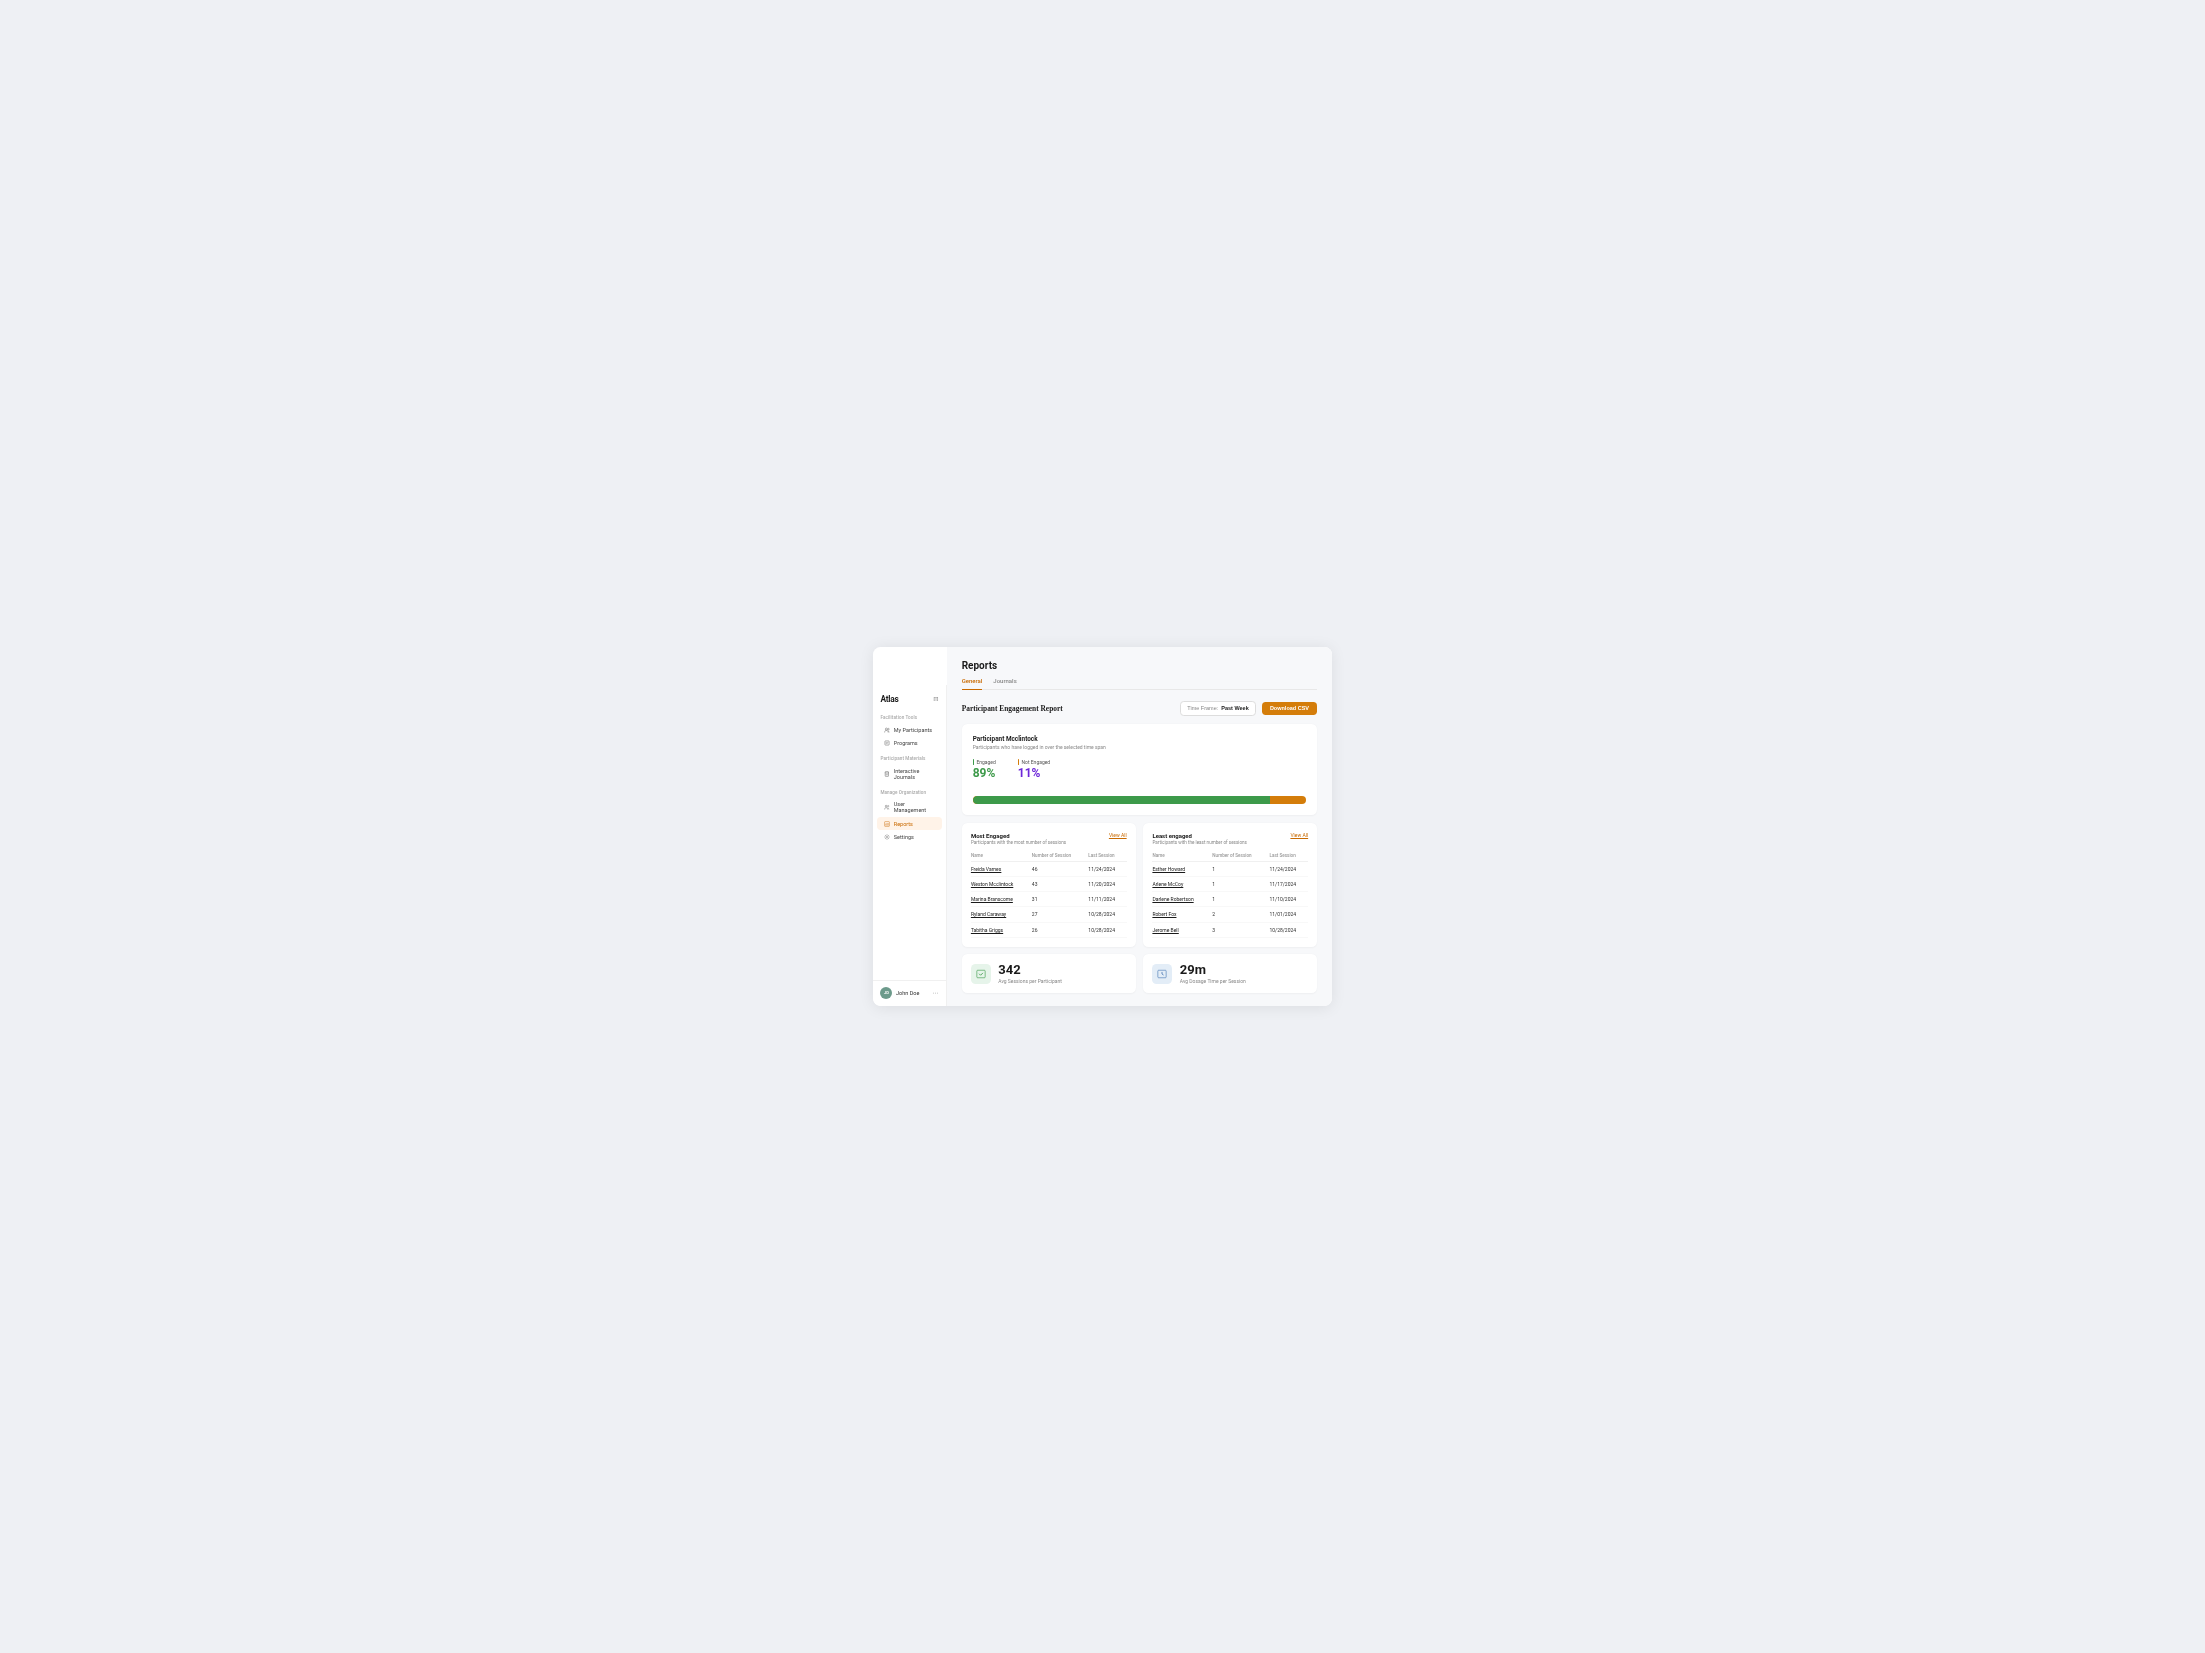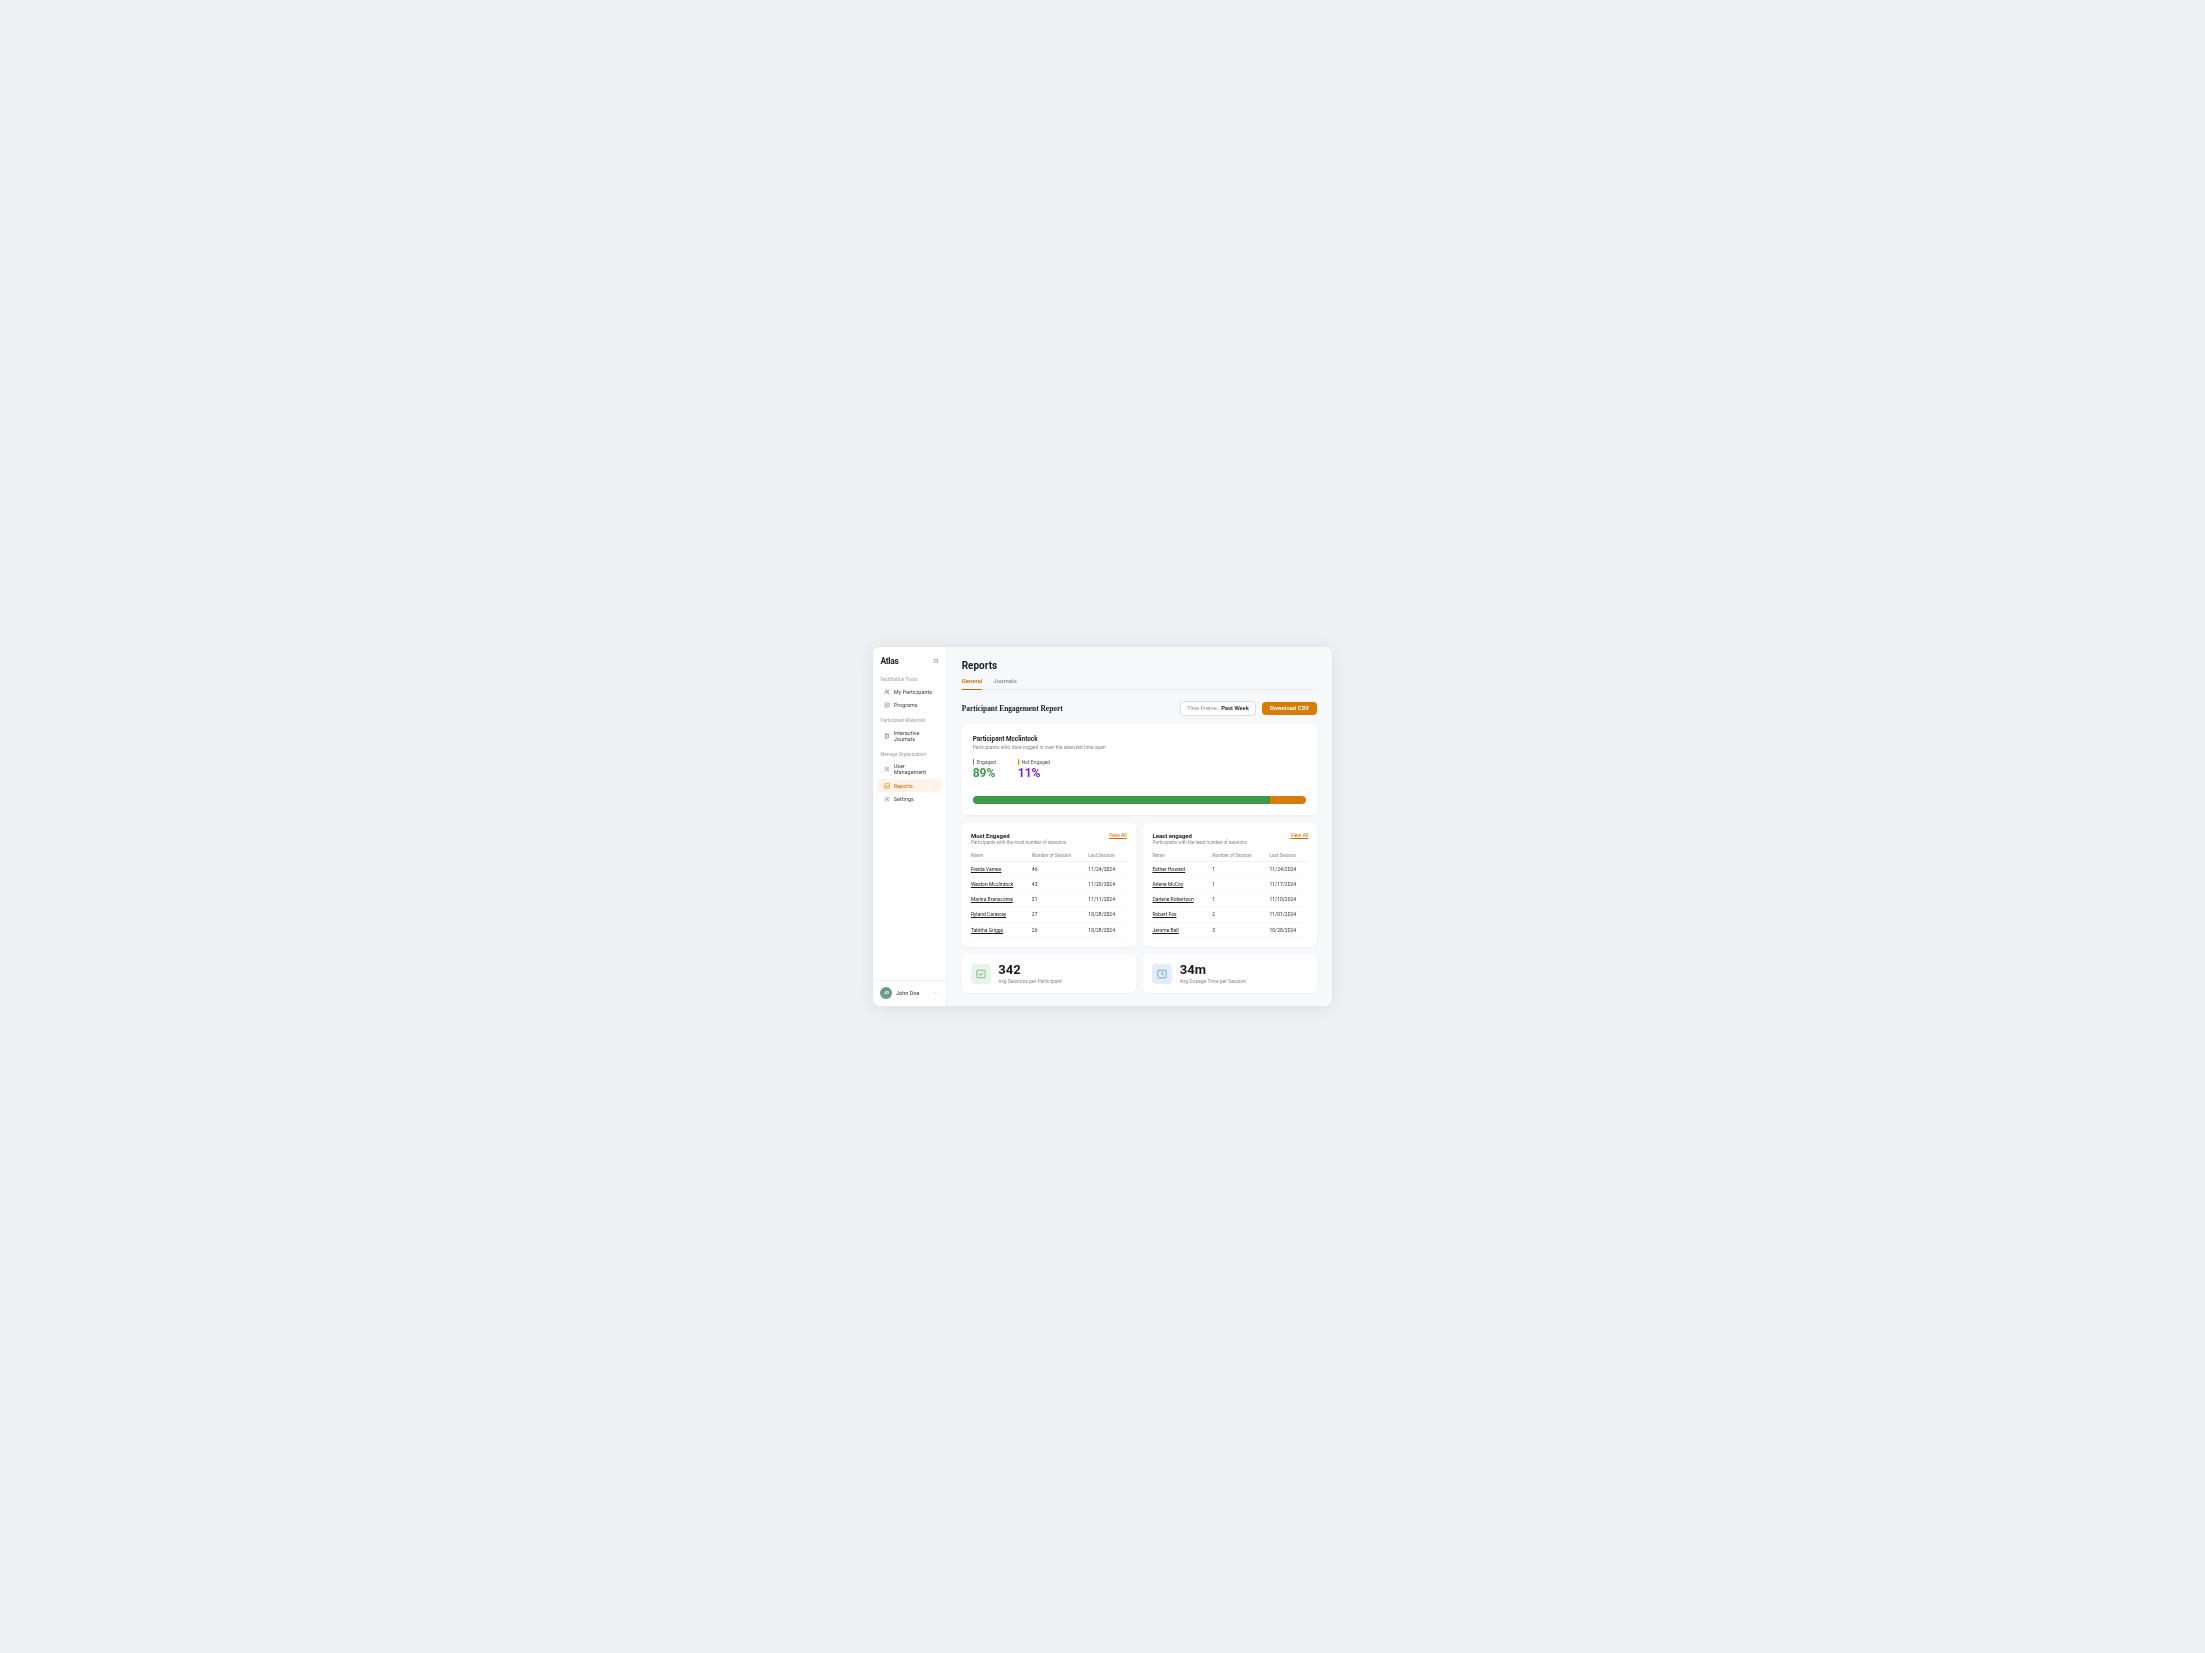--- a/index.html
+++ b/index.html
@@ -25,20 +25,21 @@
 
     
     .sidebar {
       width: 74px;
       min-width: 74px;
       background: #fff;
       border-right: 0.5px solid #f0f0f0;
       display: flex;
       flex-direction: column;
       padding: 9.2px 0 7.4px 0;
+      margin-top: 38px;
     }
     .sidebar-logo {
       display: flex;
       align-items: center;
       justify-content: space-between;
       padding: 0 7.4px 11px 7.4px;
     }
     .logo-text {
       font-size: 8.3px;
       font-weight: 700;
@@ -588,20 +589,20 @@
         </div>
       </div>
       <div class="stat-card">
         <div class="stat-icon-box blue">
           <svg width="10" height="10" viewBox="0 0 24 24" fill="none">
             <rect x="2" y="3" width="20" height="18" rx="2" fill="#e3edf7" stroke="#4a7ab5" stroke-width="1.5"></rect>
             <path d="M12 8v4l3 2" stroke="#4a7ab5" stroke-width="2" stroke-linecap="round" stroke-linejoin="round"></path>
           </svg>
         </div>
         <div>
-          <div class="stat-big-value">34m</div>
+          <div class="stat-big-value">29m</div>
           <div class="stat-big-label">Avg Dosage Time per Session</div>
         </div>
       </div>
     </div>
   </main>
 </div>
 
 
 </body></html>

